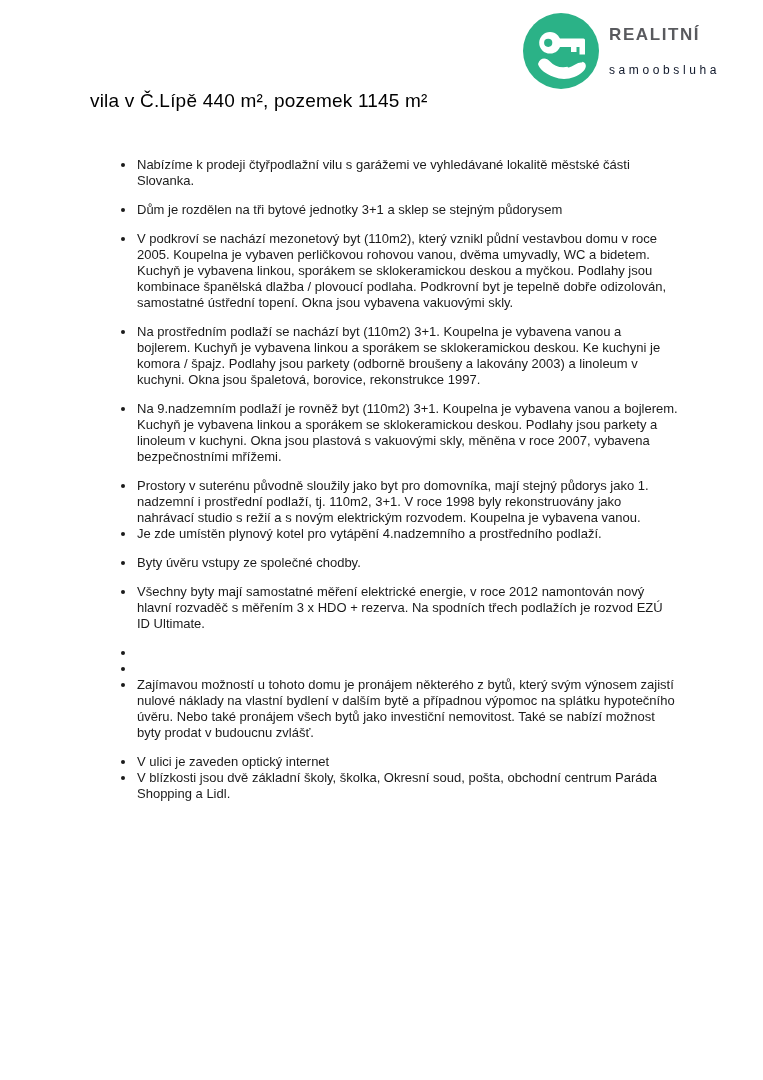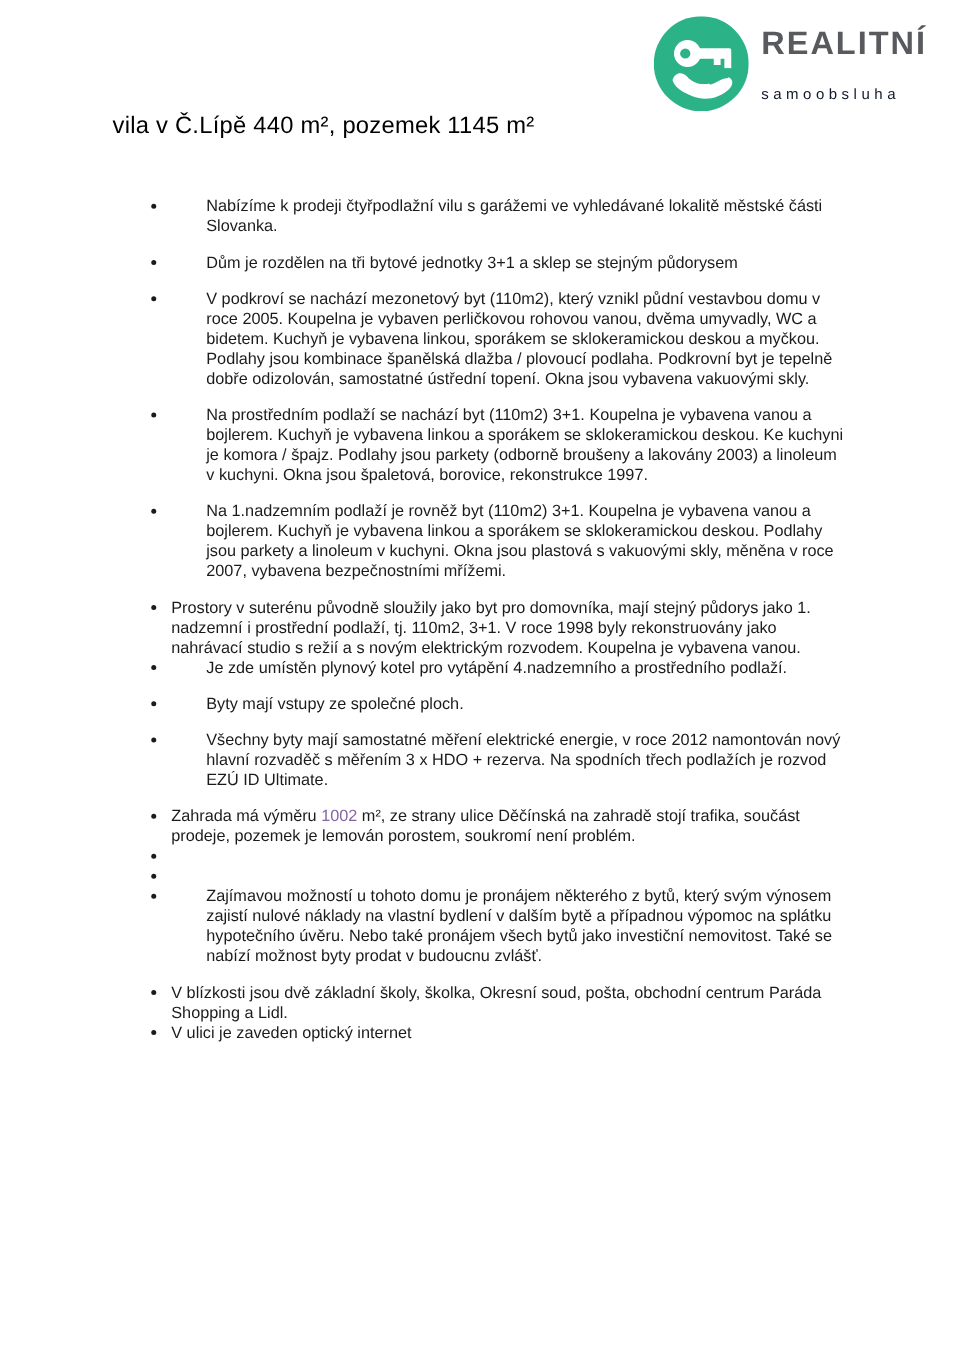--- a/index.html
+++ b/index.html
@@ -16,21 +16,21 @@
   .logo {
     position: absolute;
     top: 13px;
     left: 523px;
     display: flex;
     align-items: center;
   }
   .logo-circle { width: 76px; height: 76px; display: block; }
   .logo-text { margin-left: 10px; }
   .brand {
-    font-size: 26px;
+    font-size: 17px;
     font-weight: bold;
     letter-spacing: 1.6px;
     color: #595a5e;
     line-height: 1.05;
     white-space: nowrap;
   }
   .subtitle {
     font-size: 12px;
     letter-spacing: 3.6px;
     color: #0f172a;
@@ -63,21 +63,21 @@
   }
   .bullet-item {
     display: flex;
     align-items: flex-start;
     color: #1b1b1b;
     font-size: 13px;
     line-height: 16px;
     min-height: 16px;
     margin: 0;
   }
-  .bullet-item.gap { margin-bottom: 13px; gap: 28px; }
+  .bullet-item.gap { margin-bottom: 13px; }
   .dot { flex: 0 0 19px; }
   .dot::before {
     content: "";
     display: block;
     width: 4px;
     height: 4px;
     border-radius: 50%;
     background: #1b1b1b;
     margin-top: 6px;
     margin-left: 3px;
@@ -124,57 +124,53 @@
       <li class="bullet-item gap">
         <span class="dot"></span>
         <span class="txt"><span>V podkroví se nachází mezonetový byt (110m2), který vznikl půdní vestavbou domu v roce 2005.  Koupelna je vybaven perličkovou rohovou vanou, dvěma umyvadly, WC a bidetem. Kuchyň je vybavena linkou, sporákem se sklokeramickou deskou a myčkou. Podlahy jsou kombinace španělská dlažba / plovoucí podlaha. Podkrovní byt je tepelně dobře odizolován, samostatné ústřední topení. Okna jsou vybavena vakuovými skly.</span></span>
       </li>
       <li class="bullet-item gap">
         <span class="dot"></span>
         <span class="txt"><span>Na prostředním podlaží se nachází byt (110m2) 3+1. Koupelna je vybavena vanou a bojlerem. Kuchyň je vybavena linkou a sporákem se sklokeramickou deskou. Ke kuchyni je komora / špajz. Podlahy jsou parkety (odborně broušeny a lakovány 2003) a linoleum v kuchyni. Okna jsou špaletová, borovice, rekonstrukce 1997.</span></span>
       </li>
       <li class="bullet-item gap">
         <span class="dot"></span>
-        <span class="txt"><span>Na 1.nadzemním podlaží je rovněž byt (110m2) 3+1. Koupelna je vybavena vanou a bojlerem. Kuchyň je vybavena linkou a sporákem se sklokeramickou deskou. Podlahy jsou parkety a linoleum v kuchyni. Okna jsou plastová s vakuovými skly, měněna v roce 2007, vybavena bezpečnostními mřížemi.</span></span>
+        <span class="txt"><span>Na 9.nadzemním podlaží je rovněž byt (110m2) 3+1. Koupelna je vybavena vanou a bojlerem. Kuchyň je vybavena linkou a sporákem se sklokeramickou deskou. Podlahy jsou parkety a linoleum v kuchyni. Okna jsou plastová s vakuovými skly, měněna v roce 2007, vybavena bezpečnostními mřížemi.</span></span>
       </li>
       <li class="bullet-item">
         <span class="dot"></span>
         <span class="txt"><span>Prostory v suterénu původně sloužily jako byt pro domovníka, mají stejný půdorys jako 1. nadzemní i prostřední podlaží, tj. 110m2, 3+1. V roce 1998 byly rekonstruovány jako nahrávací  studio s režií a s novým elektrickým rozvodem. Koupelna je vybavena vanou.</span></span>
       </li>
       <li class="bullet-item gap">
         <span class="dot"></span>
         <span class="txt"><span>Je zde umístěn plynový kotel pro vytápění 4.nadzemního a prostředního podlaží.</span></span>
       </li>
       <li class="bullet-item gap">
         <span class="dot"></span>
-        <span class="txt"><span>Byty mají vstupy ze společné ploch.</span></span>
+        <span class="txt"><span>Byty úvěru vstupy ze společné chodby.</span></span>
       </li>
       <li class="bullet-item gap">
         <span class="dot"></span>
         <span class="txt"><span>Všechny byty mají samostatné měření elektrické energie, v roce 2012 namontován nový hlavní rozvaděč s měřením 3 x HDO + rezerva. Na spodních třech podlažích je rozvod EZÚ ID Ultimate.</span></span>
-      </li>
-      <li class="bullet-item">
-        <span class="dot"></span>
-        <span class="txt"><span>Zahrada má výměru </span><span style="color: rgb(132, 100, 162);">1002</span><span> m², ze strany ulice Děčínská na zahradě stojí trafika, součást prodeje, pozemek je lemován porostem, soukromí není problém.</span></span>
       </li>
       <li class="bullet-item">
         <span class="dot"></span>
         <span class="txt"></span>
       </li>
       <li class="bullet-item">
         <span class="dot"></span>
         <span class="txt"></span>
       </li>
       <li class="bullet-item gap">
         <span class="dot"></span>
         <span class="txt"><span>Zajímavou možností u tohoto domu je pronájem některého z bytů, který svým výnosem zajistí nulové náklady na vlastní bydlení v dalším bytě a případnou výpomoc na splátku hypotečního úvěru. Nebo také pronájem všech bytů jako investiční nemovitost. Také se nabízí možnost byty prodat v budoucnu zvlášť.</span></span>
       </li>
       <li class="bullet-item">
         <span class="dot"></span>
-        <span class="txt"><span>V blízkosti jsou dvě základní školy, školka, Okresní soud, pošta, obchodní centrum Paráda Shopping a Lidl.</span></span>
+        <span class="txt"><span>V ulici je zaveden optický internet</span></span>
       </li>
       <li class="bullet-item">
         <span class="dot"></span>
-        <span class="txt"><span>V ulici je zaveden optický internet</span></span>
+        <span class="txt"><span>V blízkosti jsou dvě základní školy, školka, Okresní soud, pošta, obchodní centrum Paráda Shopping a Lidl.</span></span>
       </li>
     </ul>
 
 </div>
 
 </body></html>

